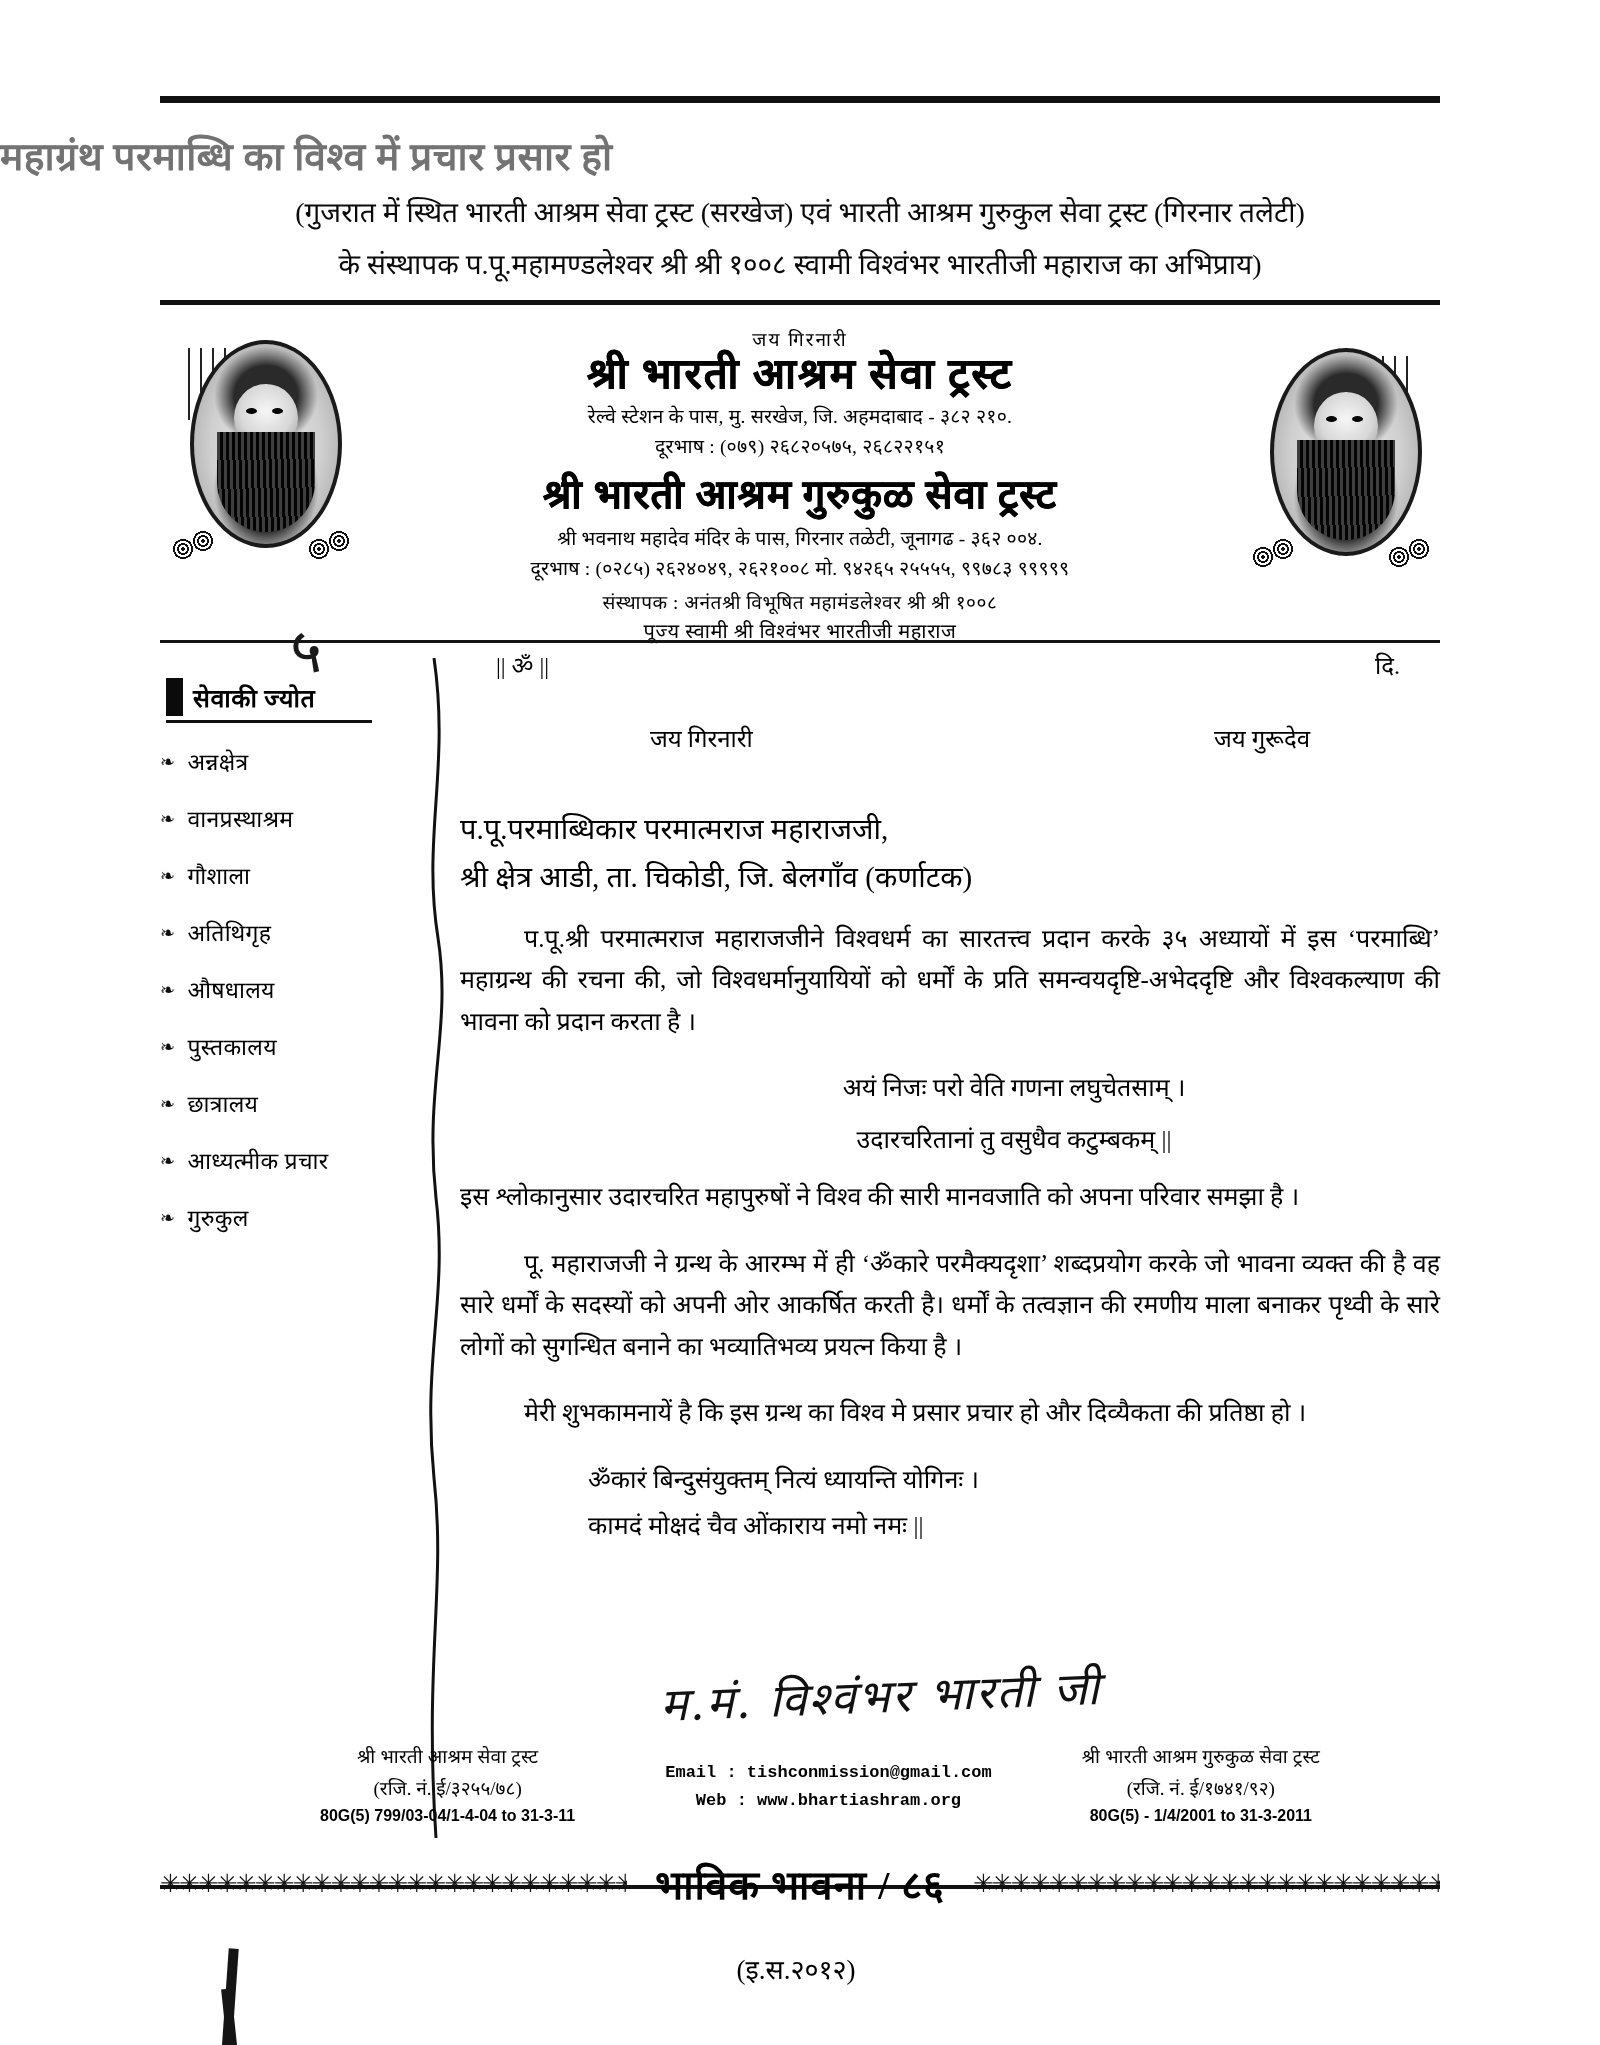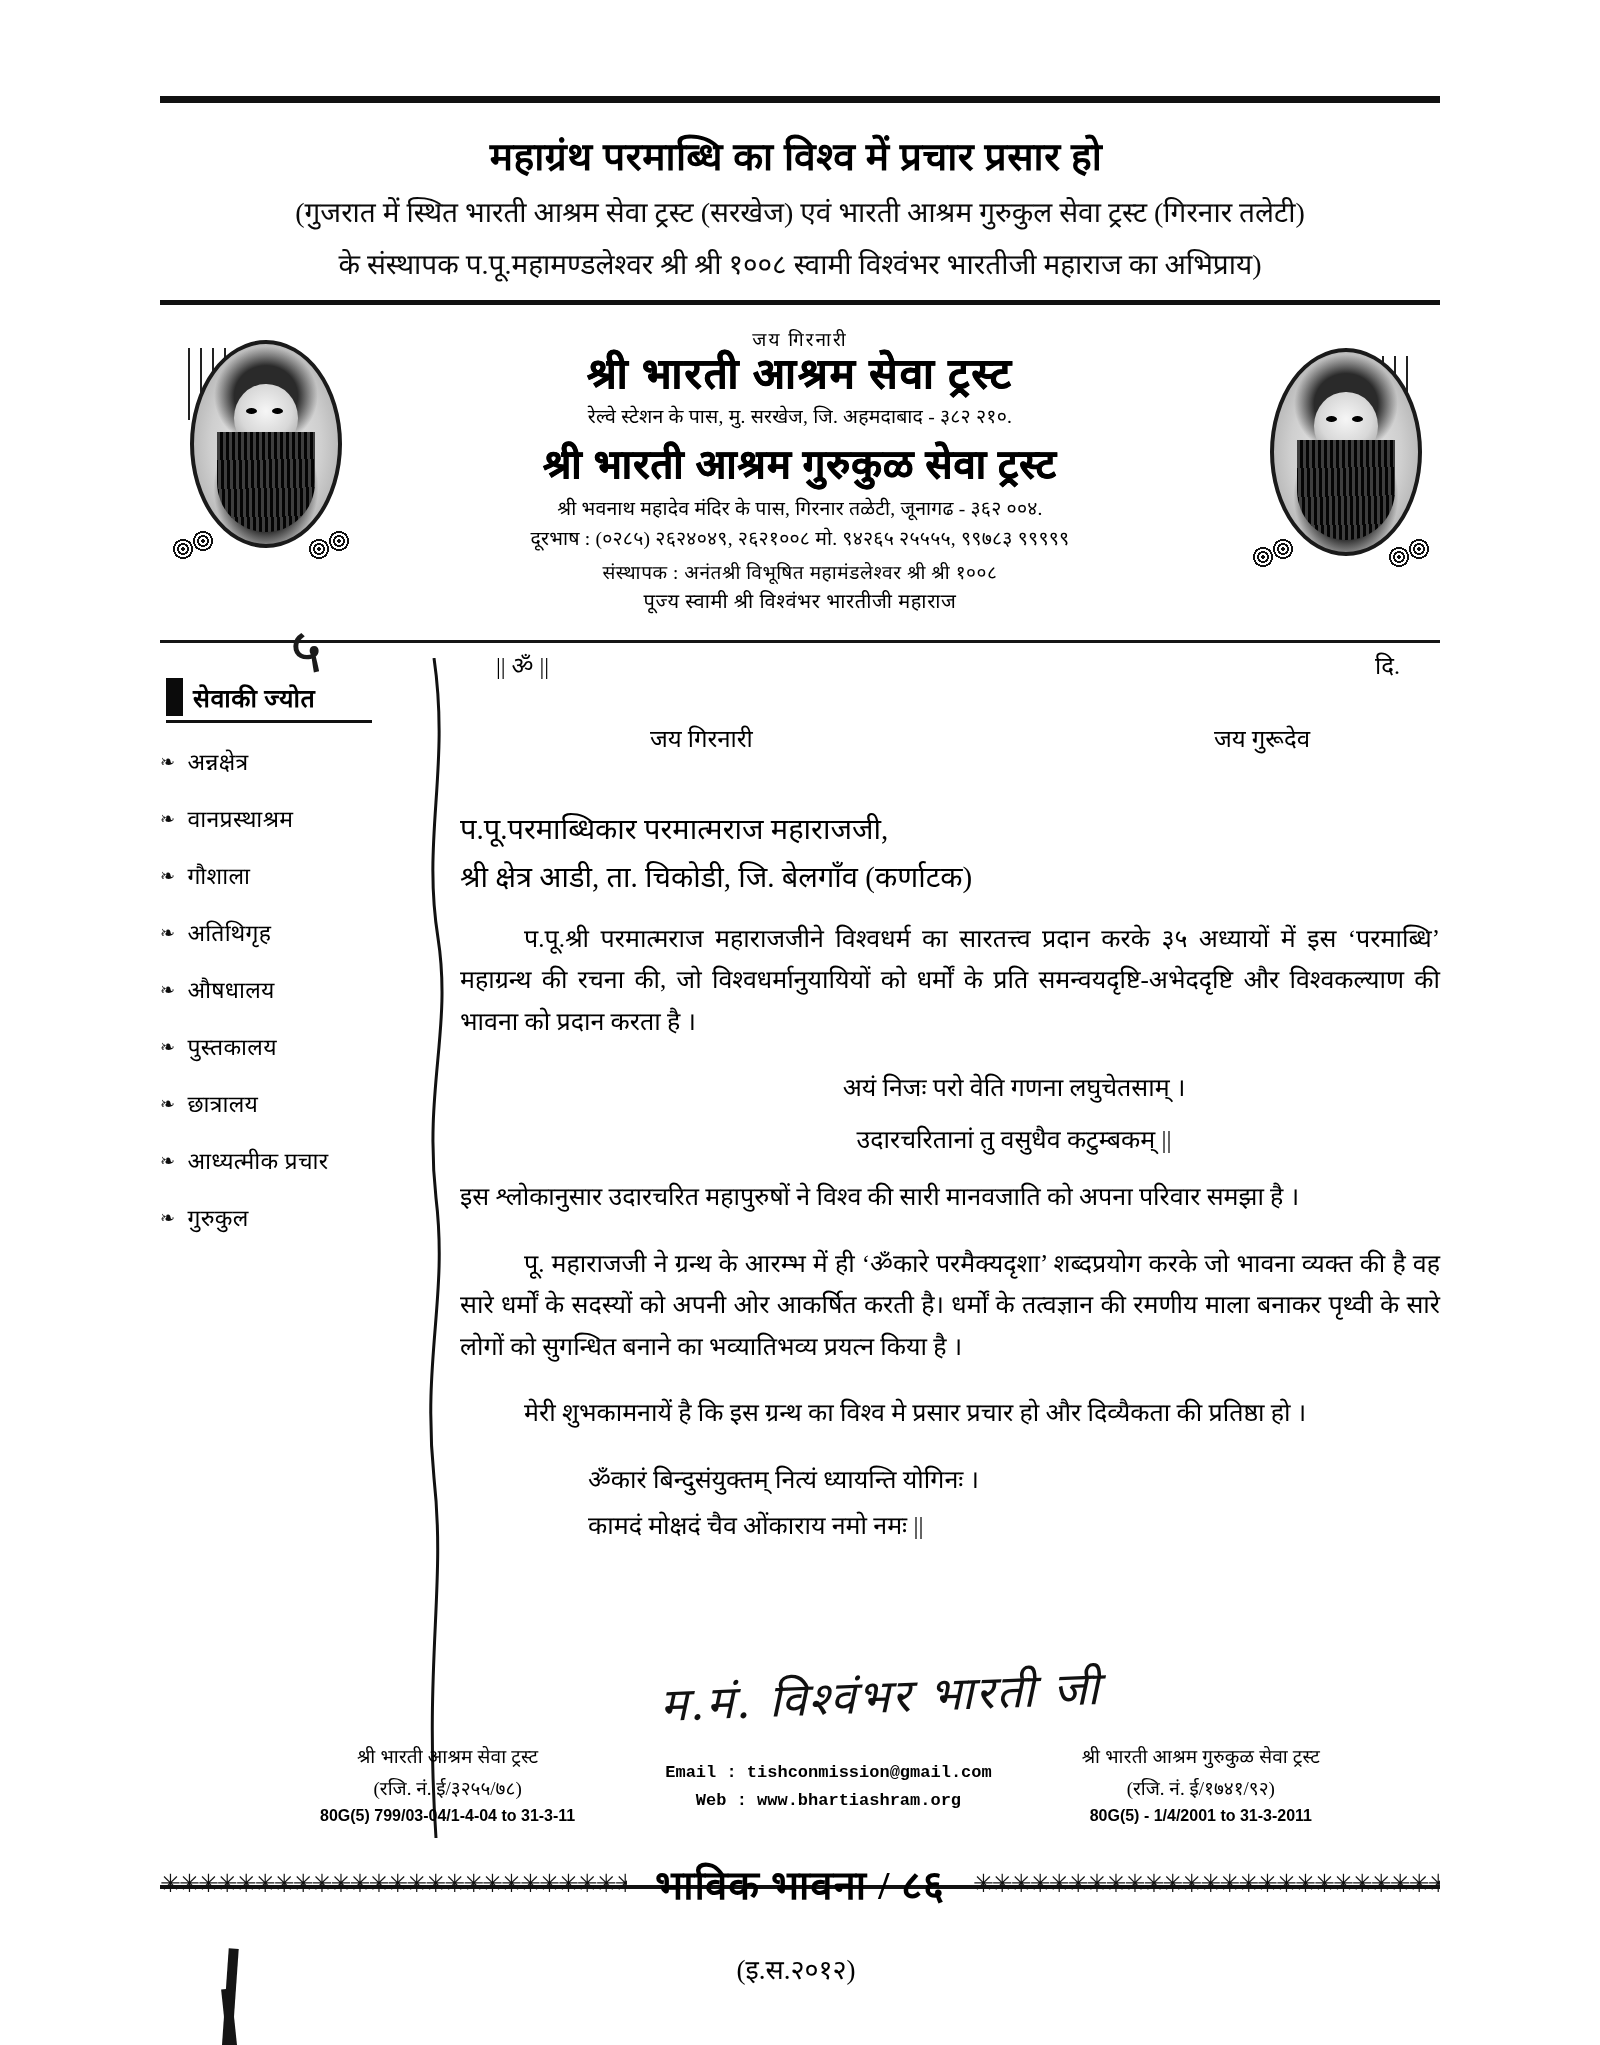--- a/index.html
+++ b/index.html
@@ -26,25 +26,25 @@
     left: 160px;
     right: 160px;
     top: 96px;
     height: 7px;
     background: #111;
   }
   .main-title {
     position: absolute;
     left: 0; right: 8px;
     top: 128px;
-    text-align: center;
+    text-align: left;
     font-size: 39px;
     font-weight: bold;
     letter-spacing: 0.5px;
-    color: #000000;
+    color: #737373;
   }
   .subtitle-1 {
     position: absolute;
     left: 120px; right: 120px;
     top: 192px;
     text-align: center;
     font-size: 28px;
     color: #0a0a0a;
   }
   .subtitle-2 {
@@ -481,20 +481,21 @@
         <div class="beard"></div>
       </div>
       <div class="floral fl"></div>
       <div class="floral fr"></div>
     </div>
 
     <div class="lh-center">
       <div class="jai-girnari">जय गिरनारी</div>
       <div class="trust-name-big">श्री भारती आश्रम सेवा ट्रस्ट</div>
       <div class="trust-addr">रेल्वे स्टेशन के पास, मु. सरखेज, जि. अहमदाबाद - ३८२ २१०.</div>
+      <div class="trust-phone">दूरभाष : (०७९) २६८२०५७५, २६८२२१५१</div>
       <div class="trust-name-big2">श्री भारती आश्रम गुरुकुळ सेवा ट्रस्ट</div>
       <div class="trust-addr">श्री भवनाथ महादेव मंदिर के पास, गिरनार तळेटी, जूनागढ - ३६२ ००४.</div>
       <div class="trust-phone">दूरभाष : (०२८५) २६२४०४९, २६२१००८  मो. ९४२६५ २५५५५, ९९७८३ ९९९९९</div>
       <div class="founder">संस्थापक : अनंतश्री विभूषित महामंडलेश्वर श्री श्री १००८</div>
       <div class="founder2">पूज्य स्वामी श्री विश्वंभर भारतीजी महाराज</div>
     </div>
   </div>
 
   <div class="rule-3"></div>
 

